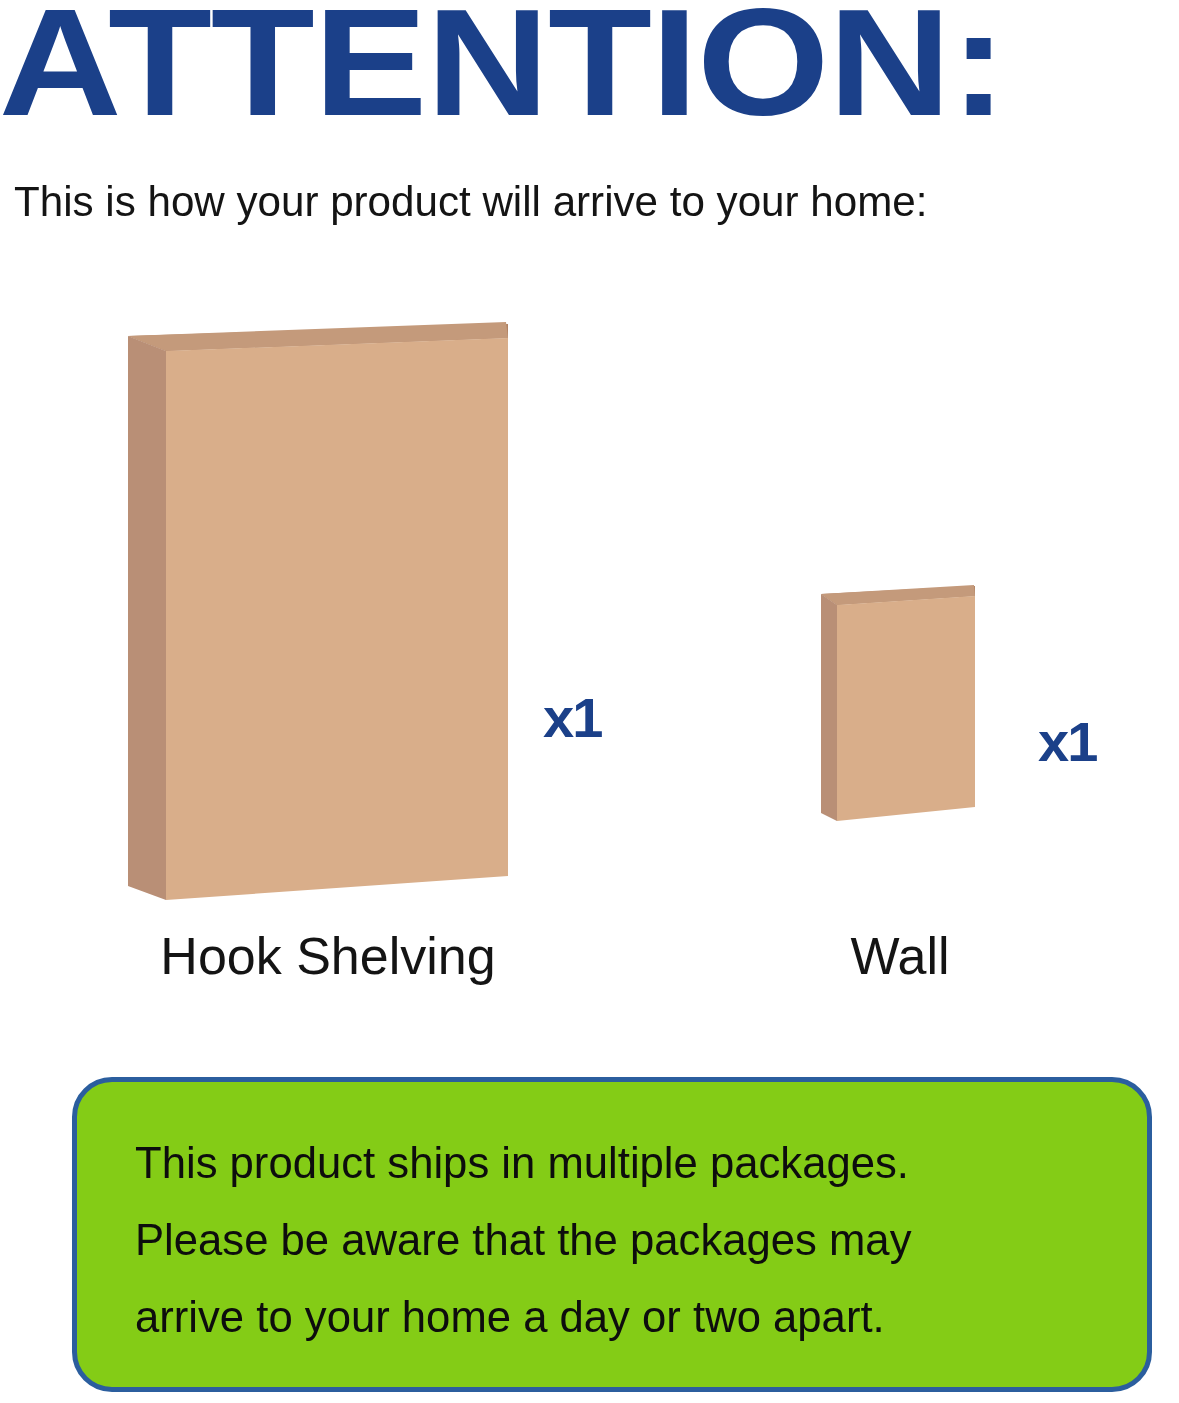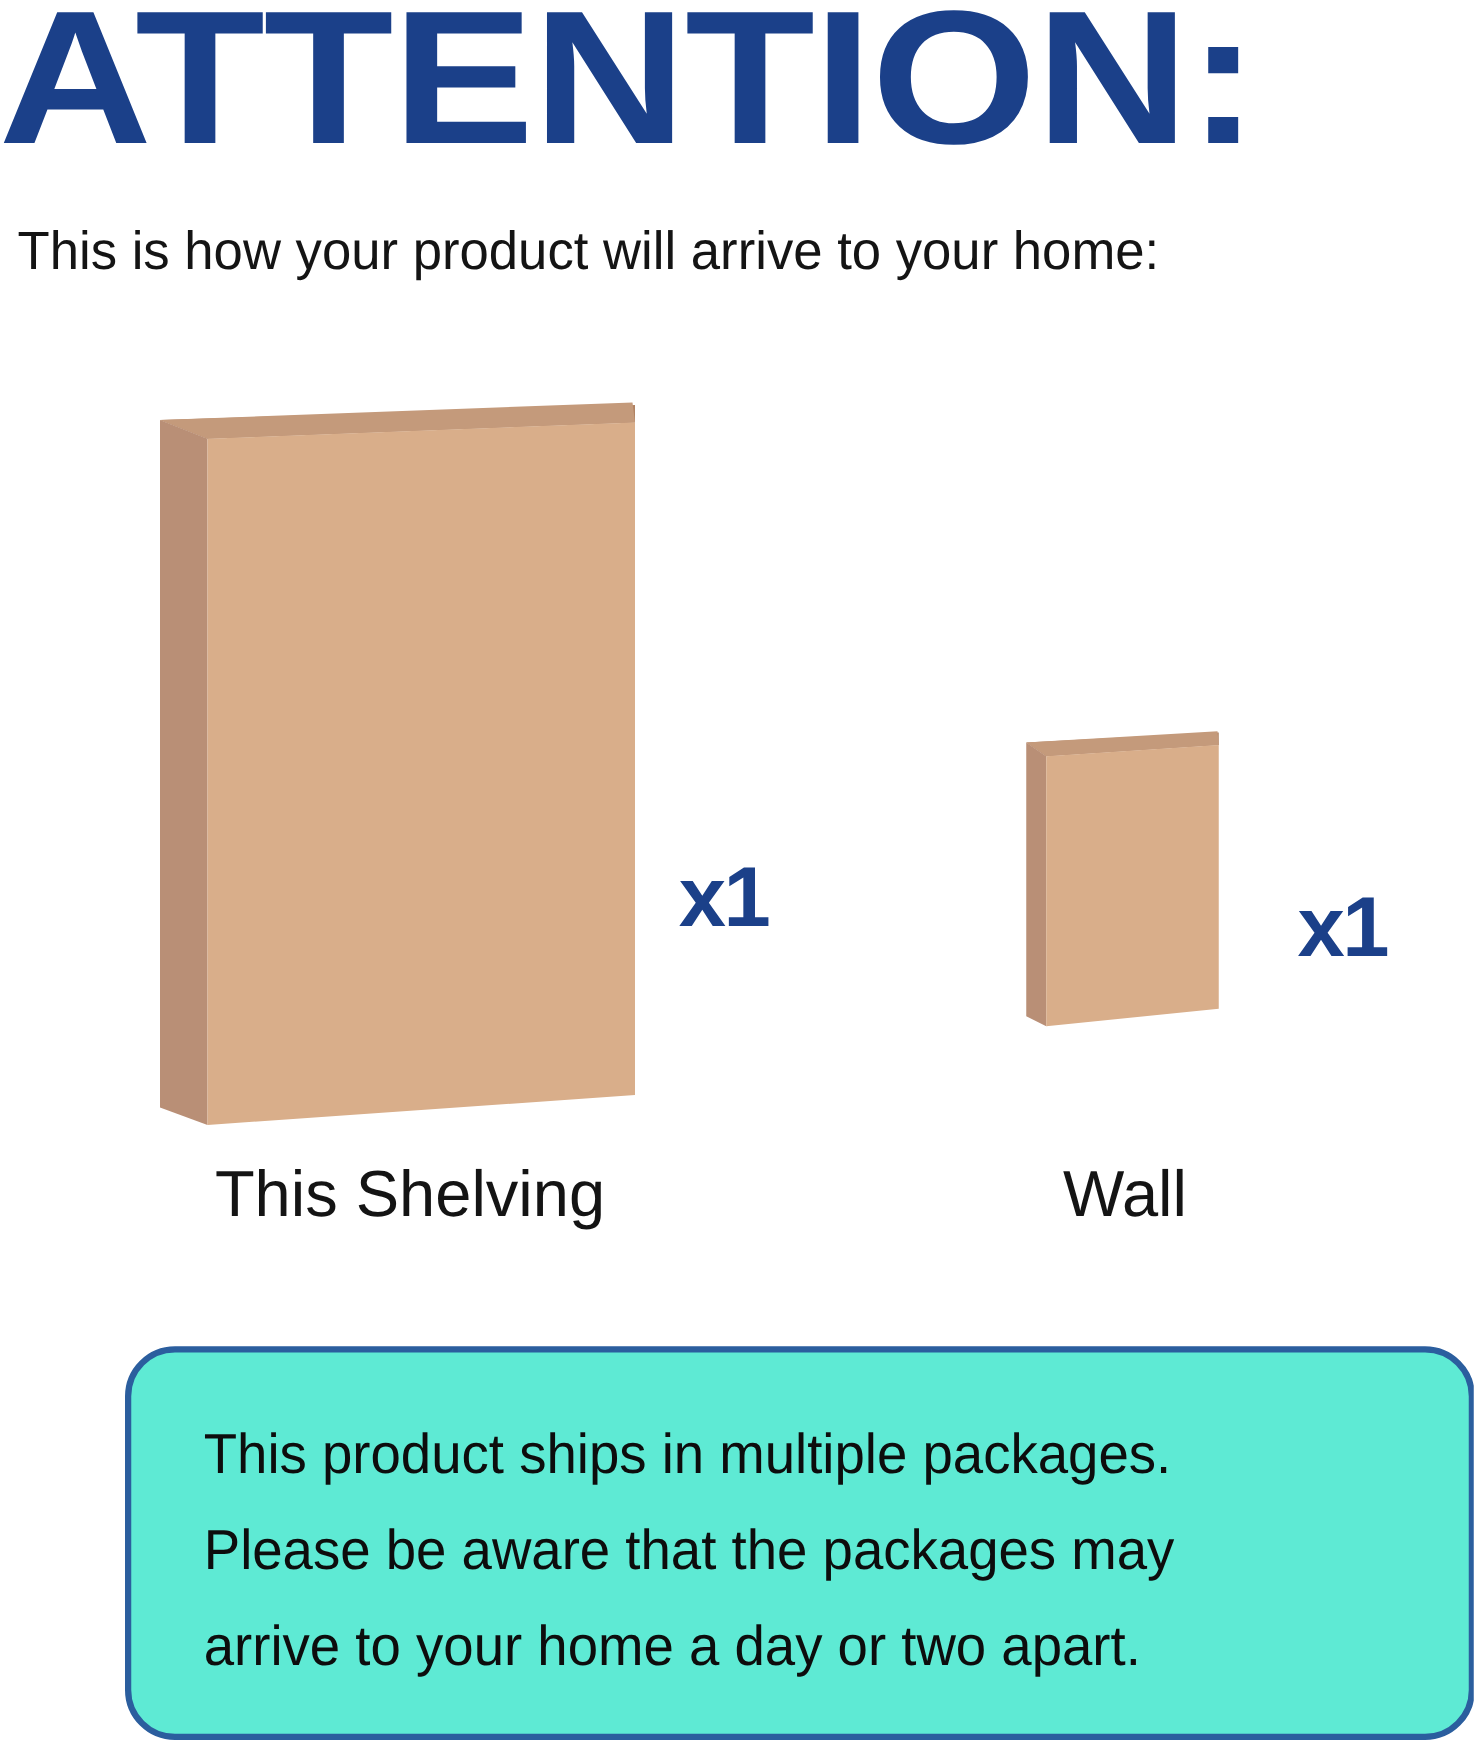--- a/index.html
+++ b/index.html
@@ -55,21 +55,21 @@
   }
 
   .package-group {
     position: absolute;
   }
 
   .box-svg { display: block; }
 
   .qty-label {
     position: absolute;
-    font-size: 68px;
+    font-size: 56px;
     line-height: 84px;
     font-weight: 700;
     color: #1B4089;
     letter-spacing: -2px;
   }
 
   .pkg-caption {
     position: absolute;
     font-size: 52px;
     line-height: 60px;
@@ -82,22 +82,21 @@
   
   #shipping-notice {
     position: absolute;
     left: 72px;
     top: 1077px;
     width: 1080px;
     height: 315px;
     box-sizing: border-box;
     border: 5px solid #2B5E9E;
     border-radius: 40px;
-    background: #5eead4;
-    margin-left: 28px;
+    background: #84cc16;
   }
 
   #shipping-notice-text {
     position: absolute;
     left: 58px;
     top: 42px;
     width: 960px;
     font-size: 45px;
     line-height: 77px;
     color: #0d0d0d;
@@ -118,21 +117,21 @@
   <div class="package-group" style="left:118px; top:308px; width:400px; height:600px;">
     <svg class="box-svg" width="400" height="600" viewBox="0 0 400 600">
 
       <polygon points="10,28 390,16 390,30 48,43" fill="#B08263"></polygon>
       <polygon points="10,28 48,43 390,30 388,14" fill="#C49A7B"></polygon>
 
       <polygon points="10,28 48,43 48,592 10,578" fill="#B98F76"></polygon>
 
       <polygon points="48,43 390,30 390,568 48,592" fill="#D9AE8A"></polygon>
     </svg>
-    <div class="pkg-caption" style="left:-5px; top:618px; width:430px;">This Shelving</div>
+    <div class="pkg-caption" style="left:-5px; top:618px; width:430px;">Hook Shelving</div>
   </div>
   <div class="qty-label" style="left:543px; top:676px;">x1</div>
 
   <div class="package-group" style="left:815px; top:578px; width:180px; height:250px;">
     <svg class="box-svg" width="180" height="250" viewBox="0 0 180 250">
 
       <polygon points="6,16 160,8 160,18 22,27" fill="#B08263"></polygon>
       <polygon points="6,16 22,27 160,18 159,7" fill="#C49A7B"></polygon>
 
       <polygon points="6,16 22,27 22,243 6,235" fill="#B98F76"></polygon>

